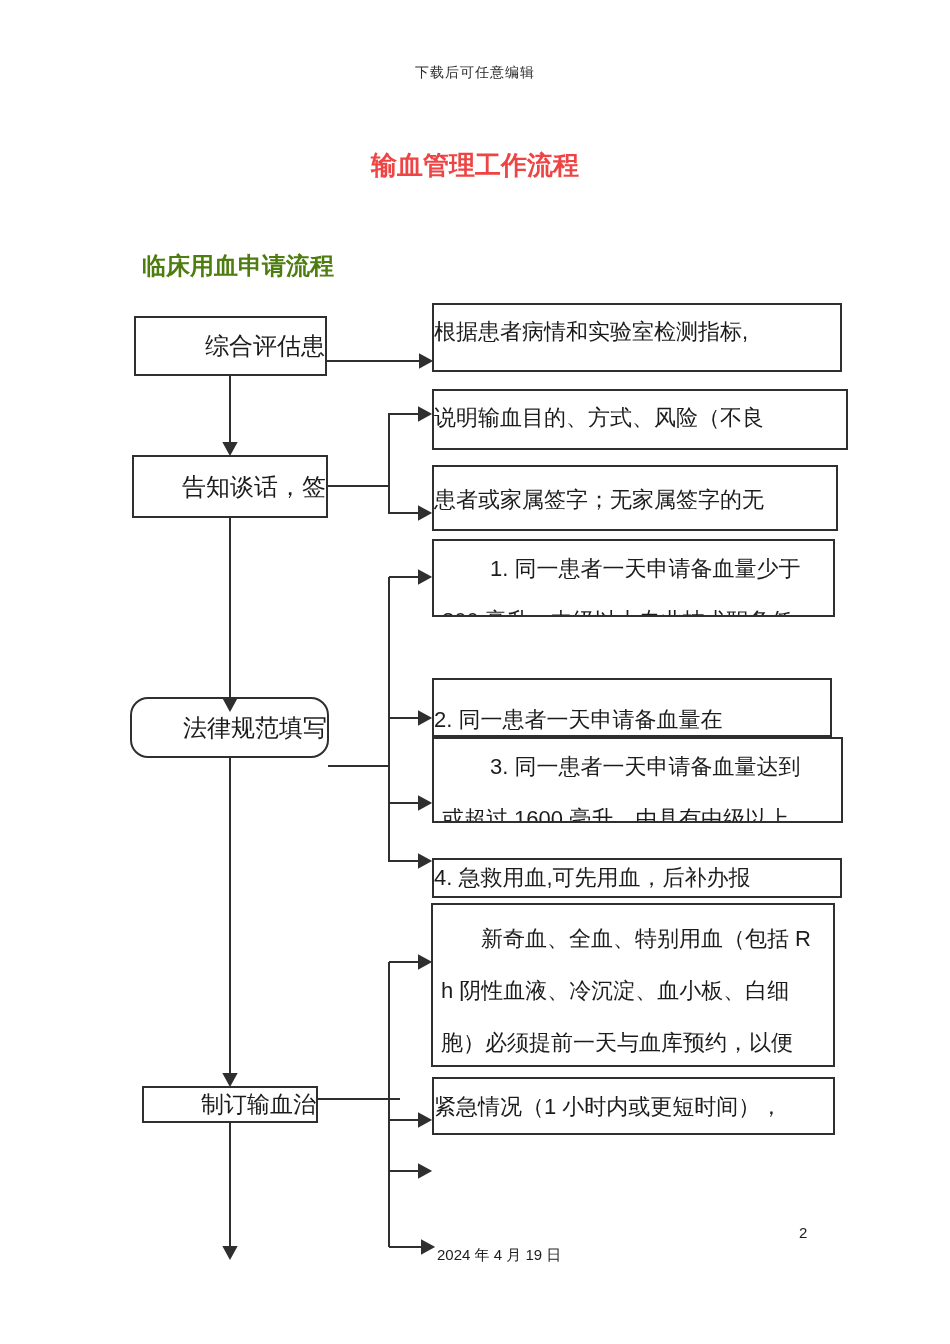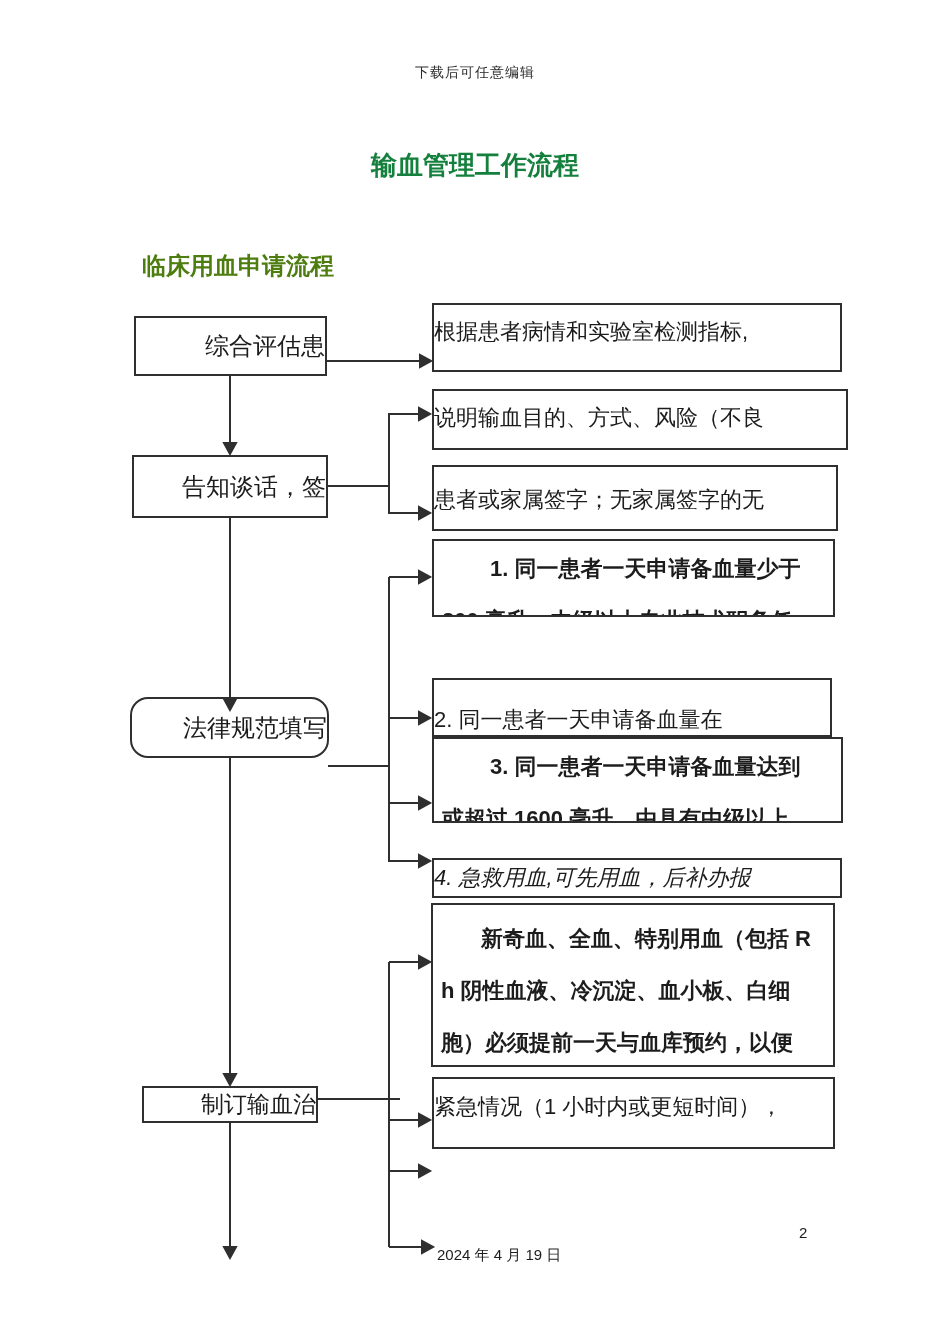--- a/index.html
+++ b/index.html
@@ -10,39 +10,39 @@
     color:#1c1c1c; overflow:hidden;
   }
   .page { position:absolute; inset:0; width:950px; height:1344px; background:#ffffff; }
 
   .watermark {
     position:absolute; top:64px; left:0; width:950px;
     text-align:center; font-size:14px; color:#2b2b2b; letter-spacing:1px;
   }
   .doc-title {
     position:absolute; top:148px; left:0; width:950px;
-    text-align:center; font-size:26px; font-weight:bold; color:#15803d;
+    text-align:center; font-size:26px; font-weight:bold; color:#ef4444;
   }
   .section-heading {
     position:absolute; top:250px; left:142px;
     font-size:24px; font-weight:bold; color:#4d7c0f;
   }
 
   .node {
     position:absolute; background:#ffffff; border:2px solid #2f2f2f;
     display:flex; align-items:center; justify-content:flex-end;
     font-size:24px; color:#1c1c1c; white-space:nowrap;
   }
   .rbox {
     position:absolute; background:#ffffff; border:2px solid #2f2f2f;
     font-size:22px; color:#1c1c1c; overflow:hidden; line-height:52px;
   }
   .rbox .ln { display:block; white-space:nowrap; }
   .rbox.center { text-align:left; }
-  .rbox.multiline { text-align:left; padding:2px 8px 0 8px;font-weight:bold; }
+  .rbox.multiline { text-align:left; padding:2px 8px 0 8px; }
   .rbox.multiline .ln.indent { text-indent:48px; }
 
   .svglayer { position:absolute; left:0; top:0; width:950px; height:1344px; pointer-events:none; }
 
   .footer-date { position:absolute; left:437px; top:1246px; font-size:15px; color:#1c1c1c; }
   .page-number { position:absolute; left:799px; top:1224px; font-size:15px; color:#1c1c1c; }
 </style>
 </head>
 <body>
 
@@ -84,31 +84,31 @@
 
   <div class="rbox center" style="left:432px; top:678px; width:400px; height:59px; padding-top:27px; line-height:26px;">
     <span class="ln">2. 同一患者一天申请备血量在</span>
   </div>
 
   <div class="rbox multiline" style="left:432px; top:737px; width:411px; height:86px;">
     <span class="ln indent">3. 同一患者一天申请备血量达到</span>
     <span class="ln">或超过 1600 毫升，由具有中级以上</span>
   </div>
 
-  <div class="rbox center" style="left:432px; top:858px; width:410px; height:40px; padding-top:5px; line-height:26px;font-style:italic;">
+  <div class="rbox center" style="left:432px; top:858px; width:410px; height:40px; padding-top:5px; line-height:26px;">
     <span class="ln">4. 急救用血,可先用血，后补办报</span>
   </div>
 
   <div class="rbox multiline" style="left:431px; top:903px; width:404px; height:164px; padding-top:8px;">
     <span class="ln indent" style="text-indent:40px;">新奇血、全血、特别用血（包括 R</span>
     <span class="ln">h 阴性血液、冷沉淀、血小板、白细</span>
     <span class="ln">胞）必须提前一天与血库预约，以便</span>
   </div>
 
-  <div class="rbox center" style="left:432px; top:1077px; width:403px; height:72px; padding-top:15px; line-height:26px;">
+  <div class="rbox center" style="left:432px; top:1077px; width:403px; height:58px; padding-top:15px; line-height:26px;">
     <span class="ln">紧急情况（1 小时内或更短时间），</span>
   </div>
 
 
   <svg class="svglayer" width="950" height="1344" viewBox="0 0 950 1344" xmlns="http://www.w3.org/2000/svg">
     <g stroke="#2f2f2f" stroke-width="2" fill="#2f2f2f">
 
       <line x1="230" y1="376" x2="230" y2="445"></line>
       <polygon points="230,454 224,443 236,443"></polygon>
 

